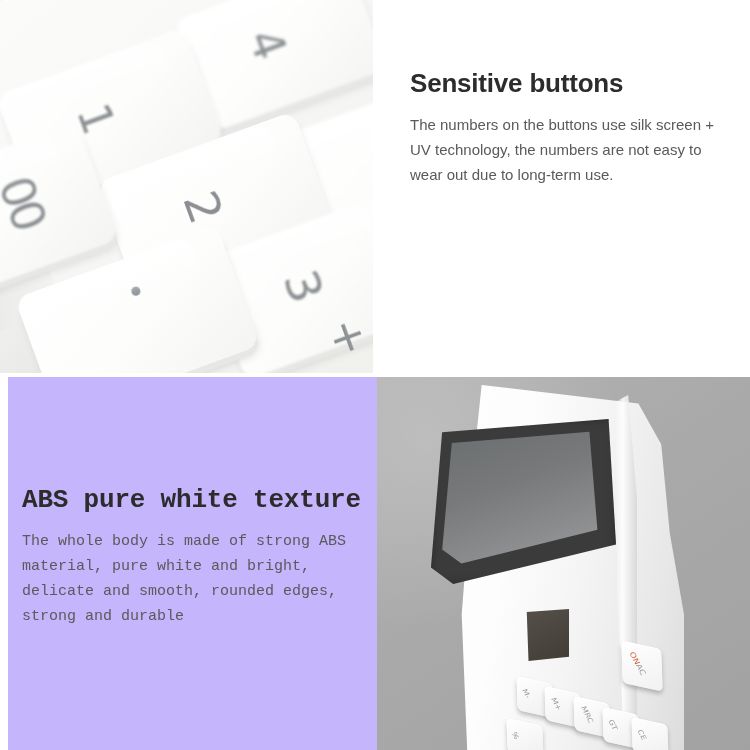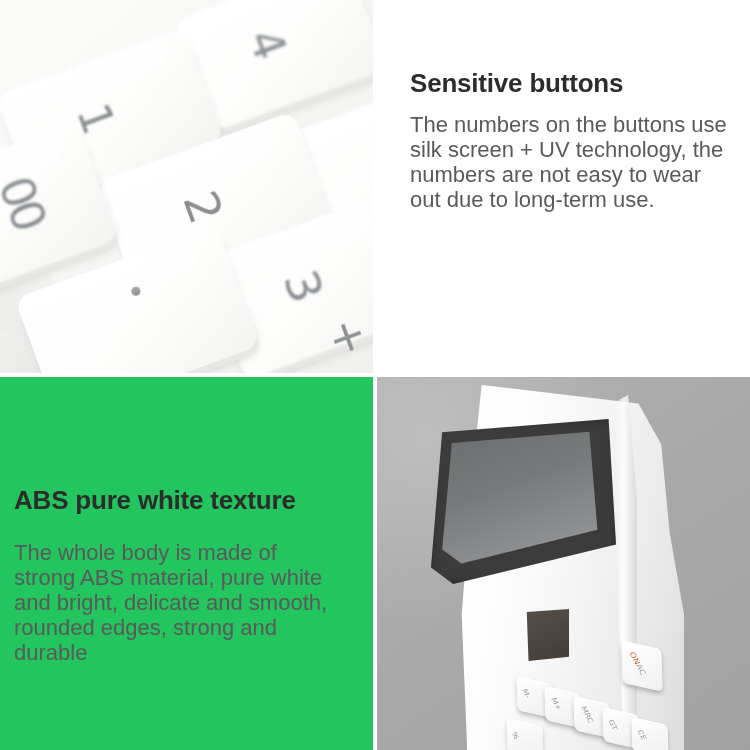--- a/index.html
+++ b/index.html
@@ -20,43 +20,43 @@
     background: #ffffff;
   }
 
   
   .quad {
     position: absolute;
     overflow: hidden;
   }
   #quad-keys   { left: 0;     top: 0;     width: 373px; height: 373px; }
   #quad-text-1 { left: 377px; top: 0;     width: 373px; height: 373px; background:#fff; }
-  #quad-text-2 { left: 0;     top: 377px; width: 373px; height: 373px; background:#22c55e; }
+  #quad-text-2 { left: 8px;     top: 377px; width: 373px; height: 373px; background:#c4b5fd;font-family:Liberation Mono, monospace; }
   #quad-device { left: 377px; top: 377px; width: 373px; height: 373px; }
 
   
   .txt-head {
     position: absolute;
     font-weight: bold;
     font-size: 26px;
     letter-spacing: -0.2px;
     color: #2c2c2c;
     white-space: nowrap;
     text-align: center;
   }
   .txt-body {
     position: absolute;
-    font-size: 22px;
+    font-size: 15px;
     line-height: 25px;
     color: #5a5a5a;
   }
   #head-sensitive { left: 33px;  top: 68px; }
   #body-sensitive { left: 33px;  top: 112px; width: 320px; }
   #head-abs       { left: 14px;  top: 108px; }
-  #body-abs       { left: 14px;  top: 152px; width: 330px; margin-top: 11px; }
+  #body-abs       { left: 14px;  top: 152px; width: 330px; }
 
   
   #quad-keys {
     background:
       radial-gradient(ellipse 150% 70% at 20% 0%, #f7f7f4 0%, #f2f2ef 45%, #ececea 100%);
   }
   
   .deck {
     position: absolute;
     left: -80px;

